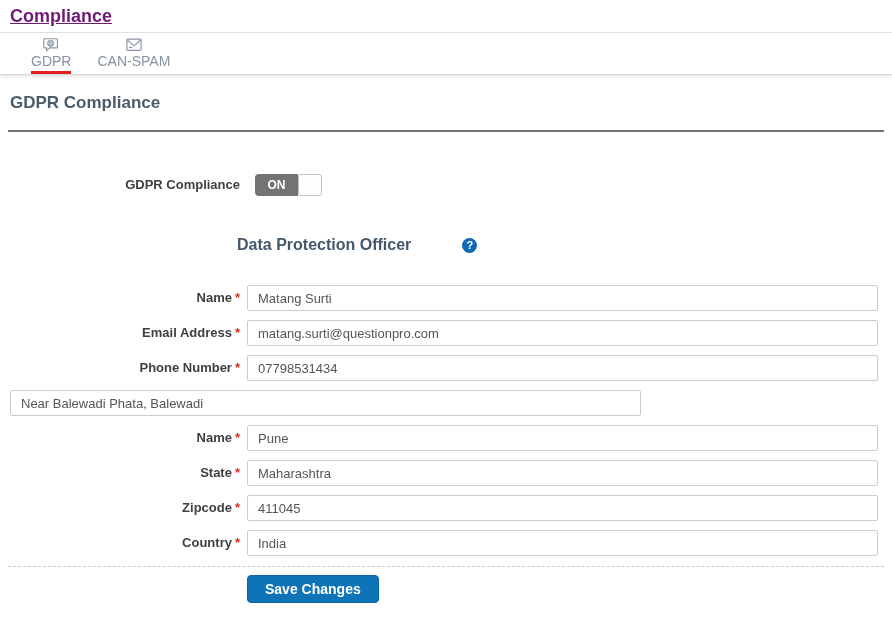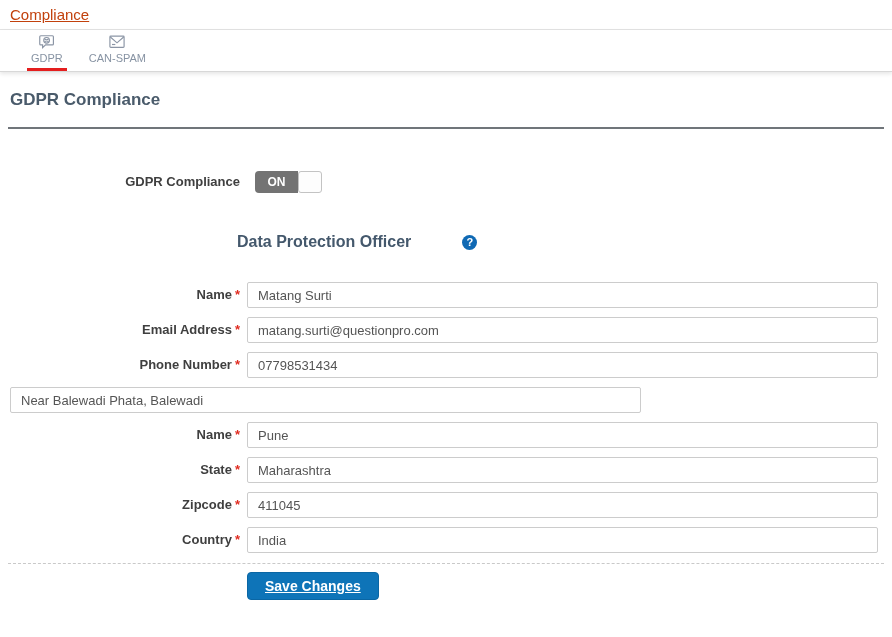--- a/index.html
+++ b/index.html
@@ -9,23 +9,23 @@
     background: #ffffff;
     color: #3f3f3f;
     overflow: hidden;
   }
   
   .header {
     padding: 6px 10px 5px;
     border-bottom: 1px solid #e3e3e3;
   }
   .header a {
-    color: #c2410c;
-    font-size: 15px;
-    font-weight: 400;
+    color: #701a75;
+    font-size: 18px;
+    font-weight: 700;
     text-decoration: underline;
     cursor: pointer;
   }
   
   .tabs {
     display: flex;
     gap: 12px;
     padding: 2px 0 0 24px;
     border-bottom: 1px solid #d8d8d8;
     box-shadow: 0 2px 4px rgba(0,0,0,0.10);
@@ -35,21 +35,21 @@
   .tab {
     display: flex;
     flex-direction: column;
     align-items: center;
     padding: 0 7px;
     cursor: pointer;
     position: relative;
   }
   .tab .ticon { height: 20px; display: flex; align-items: center; }
   .tab .tlabel {
-    font-size: 11px;
+    font-size: 14px;
     line-height: 12px;
     color: #8793a3;
     padding-bottom: 7px;
     white-space: nowrap;
   }
   .tab.active::after {
     content: "";
     position: absolute;
     bottom: 0;
     left: 50%;
@@ -170,21 +170,20 @@
     height: 28px;
     padding: 0 17px;
     background: #0e74b8;
     border: 1px solid #0a66a4;
     border-radius: 4px;
     color: #ffffff;
     font-family: "Liberation Sans", sans-serif;
     font-size: 14px;
     font-weight: 700;
     cursor: pointer;
-    text-decoration: underline;
   }
   svg.icn { stroke: #8b95a5; fill: none; stroke-width: 1.4; }
 </style>
 </head>
 <body>
 
 <div class="header">
   <a>Compliance</a>
 </div>
 

